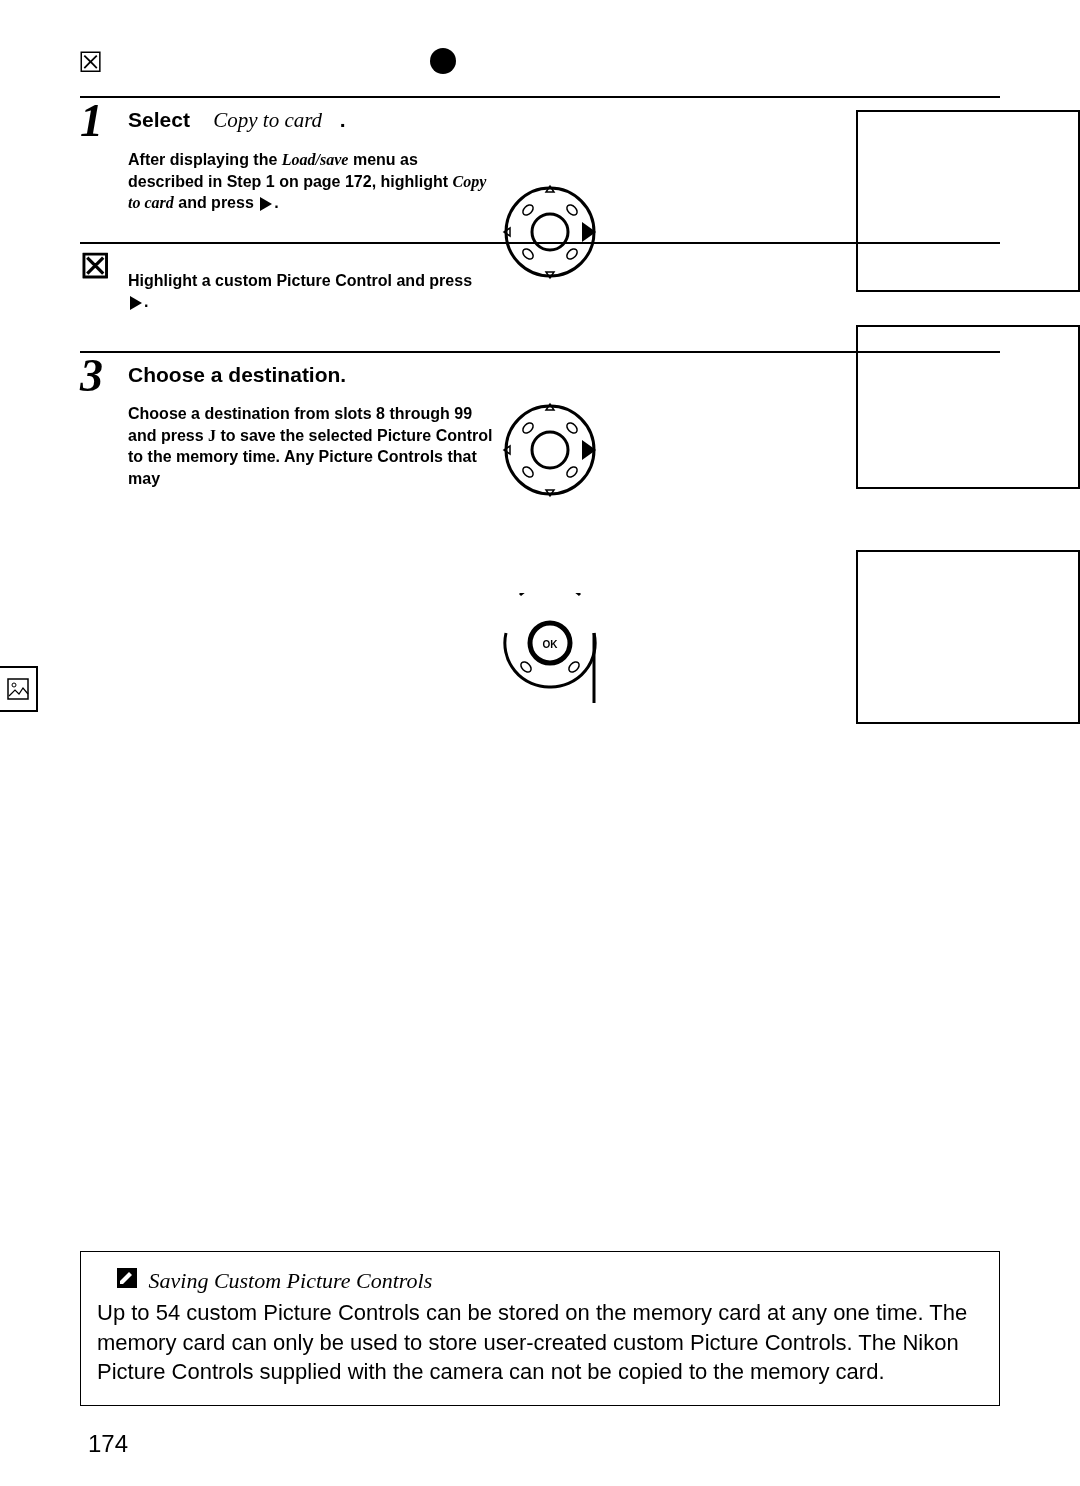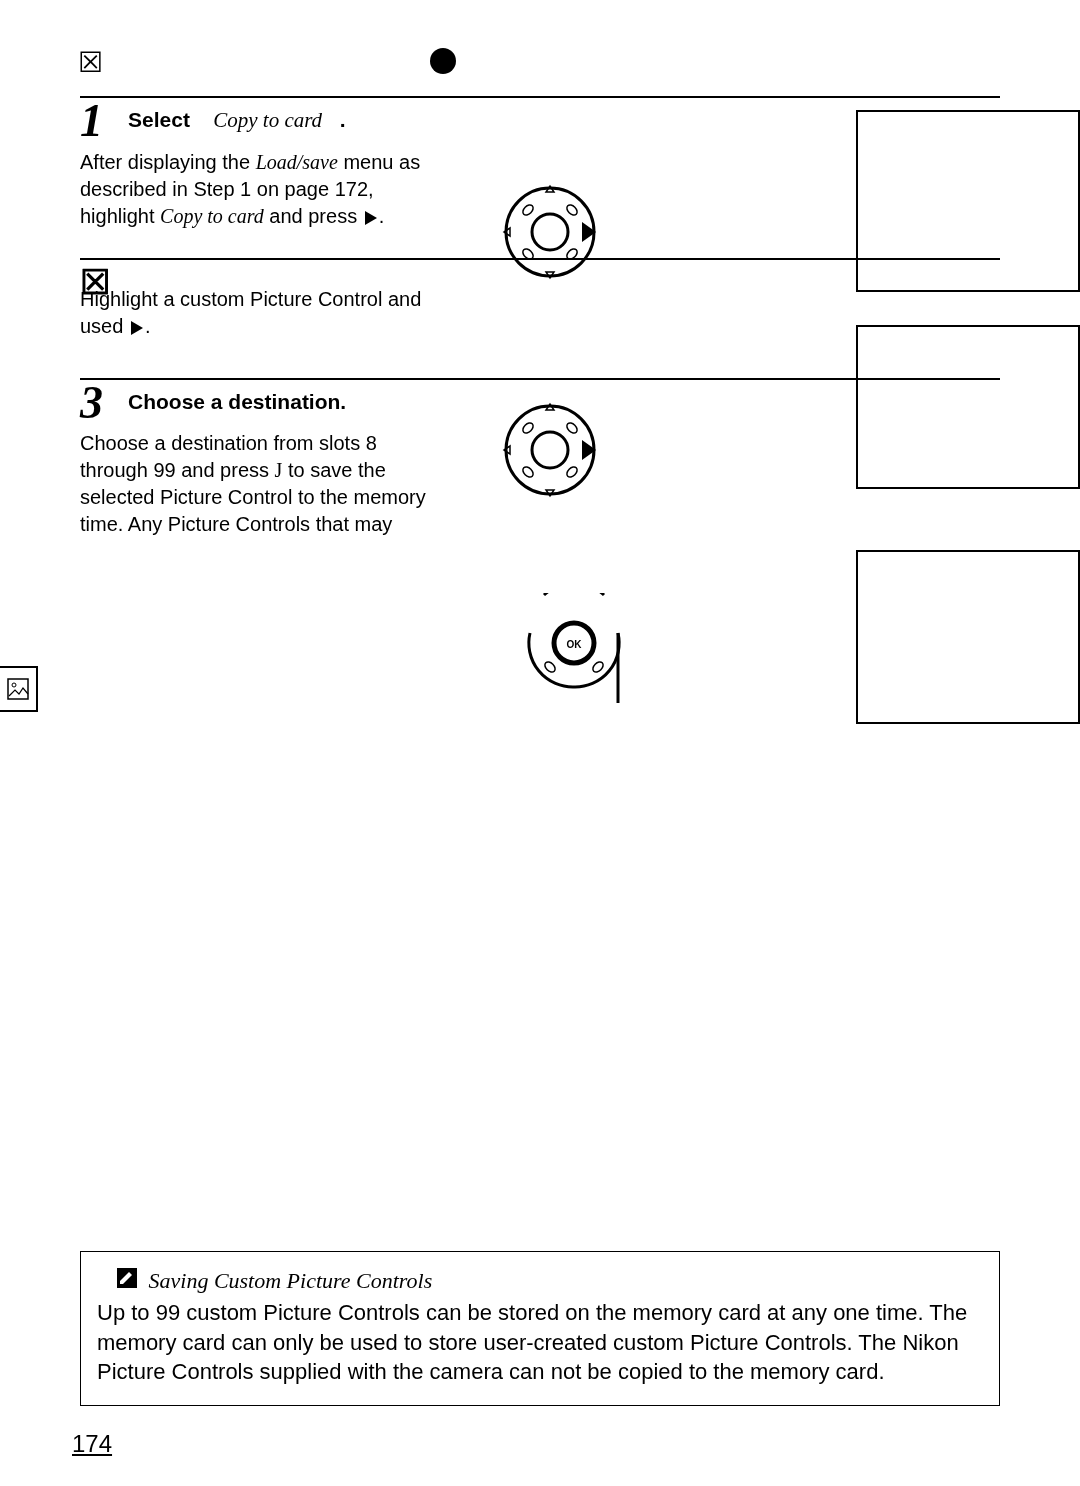--- a/index.html
+++ b/index.html
@@ -4,36 +4,36 @@
 <style>
   html,body{margin:0;padding:0;background:#fff;font-family:"Segoe UI","Helvetica Neue",Arial,sans-serif;color:#000;}
   .page{width:1080px;height:1486px;position:relative;box-sizing:border-box;padding:40px 80px 40px 80px;}
   .topdot{width:26px;height:26px;border-radius:50%;background:#000;position:absolute;left:430px;top:48px;}
   .topglyph{position:absolute;left:78px;top:46px;font-size:28px;}
   .step{border-top:2px solid #000;padding-top:10px;margin-top:10px;}
   .step-row{position:relative;}
   .stepnum{position:absolute;left:0;top:-4px;font-family:Georgia,"Times New Roman",serif;font-style:italic;font-weight:bold;font-size:46px;}
   .stephead{margin-left:48px;font-size:21px;font-weight:800;letter-spacing:0;}
   .stephead .ital{font-family:Georgia,"Times New Roman",serif;font-style:italic;font-weight:normal;}
-  .stepbody{margin-top:16px;font-size:20px;line-height:1.35;max-width:740px;}
+  .stepbody{margin-left:48px;margin-top:16px;font-size:16px;line-height:1.35;max-width:740px;font-weight:bold;}
   .rightbox{position:absolute;right:0;width:220px;height:178px;border:2px solid #000;}
   .rightbox.small{height:160px;}
   .rightbox.s1{top:110px;}
   .rightbox.s2{top:325px;}
   .rightbox.s3{top:550px;height:170px;}
   .dial{position:absolute;}
   .dial svg{display:block;}
   .d1{left:500px;top:182px;}
   .d2{left:500px;top:400px;}
-  .d3{left:524px;top:593px;text-decoration:underline;}
+  .d3{left:500px;top:593px;text-decoration:underline;}
   .tri{display:inline-block;vertical-align:middle;}
   .note{border:1px solid #000;padding:14px 16px 18px 16px;font-size:22px;line-height:1.35;position:absolute;left:80px;right:80px;bottom:80px;}
   .note .notetitle{font-family:Georgia,'Times New Roman',serif;font-style:italic;font-weight:500;margin-bottom:2px;padding-left:20px;}
   .note .notetitle .nicon{display:inline-block;width:20px;height:20px;background:#000;position:relative;top:0;margin-right:6px;}
-  .pagenum{position:absolute;left:72px;bottom:28px;font-size:24px;text-decoration:underline;}
+  .pagenum{position:absolute;left:88px;bottom:28px;font-size:24px;}
   .sidetab{position:absolute;left:0;top:666px;width:36px;height:42px;border:2px solid #000;border-left:none;display:flex;align-items:center;justify-content:center;}
   .ital{font-family:Georgia,"Times New Roman",serif;font-style:italic;}
   .j{font-family:'Times New Roman',serif;}
   .okbtn{font-size:10px;font-weight:bold;}
 </style>
 </head>
 <body>
 
 <div class="page">
   <span class="topglyph">☒</span>
@@ -59,21 +59,21 @@
     <div class="stepbody" style="max-width:360px;">
       <span>After displaying the </span><span class="ital">Load/save</span><span> menu as described in Step 1 on page 172, highlight </span><span class="ital">Copy to card</span><span> and press </span><svg class="tri" width="16" height="16">
           <path d="M2 1 L14 8 L2 15 Z" fill="#000"></path>
         </svg><span>.</span>
     </div>
   </div>
 
   <div class="step step-row" style="margin-top:28px;">
     <div class="stepnum" style="font-style:normal;font-family:Arial;font-size:34px;top:2px;">☒</div>
     <div class="stepbody" style="max-width:360px;">
-      <span>Highlight a custom Picture Control and used </span><svg class="tri" width="16" height="16">
+      <span>Highlight a custom Picture Control and press </span><svg class="tri" width="16" height="16">
           <path d="M2 1 L14 8 L2 15 Z" fill="#000"></path>
         </svg><span>.</span>
     </div>
   </div>
 
   <div class="step step-row" style="margin-top:38px;border-top:2px solid #000;">
     <div class="stepnum">3</div>
     <div class="stephead">Choose a destination.</div>
     <div class="stepbody">
       <span style="display:block;max-width:370px;">
@@ -129,17 +129,17 @@
 
   <div class="note">
     <div class="notetitle">
       <span class="nicon">
         <svg width="20" height="20" viewBox="0 0 20 20" style="position:absolute;left:0;top:0;">
             <path d="M3 16 L6 16 L15 7 L12 4 L3 13 Z" fill="#fff"></path>
           </svg>
       </span>
       <span>Saving Custom Picture Controls</span>
     </div>
-    <div>Up to 99 custom Picture Controls can be stored on the memory card at any one time.  The memory card can only be used to store user-created custom Picture Controls.  The Nikon Picture Controls supplied with the camera can not be copied to the memory card.</div>
+    <div>Up to 54 custom Picture Controls can be stored on the memory card at any one time.  The memory card can only be used to store user-created custom Picture Controls.  The Nikon Picture Controls supplied with the camera can not be copied to the memory card.</div>
   </div>
 
   <div class="pagenum">174</div>
 </div>
 
 </body></html>

